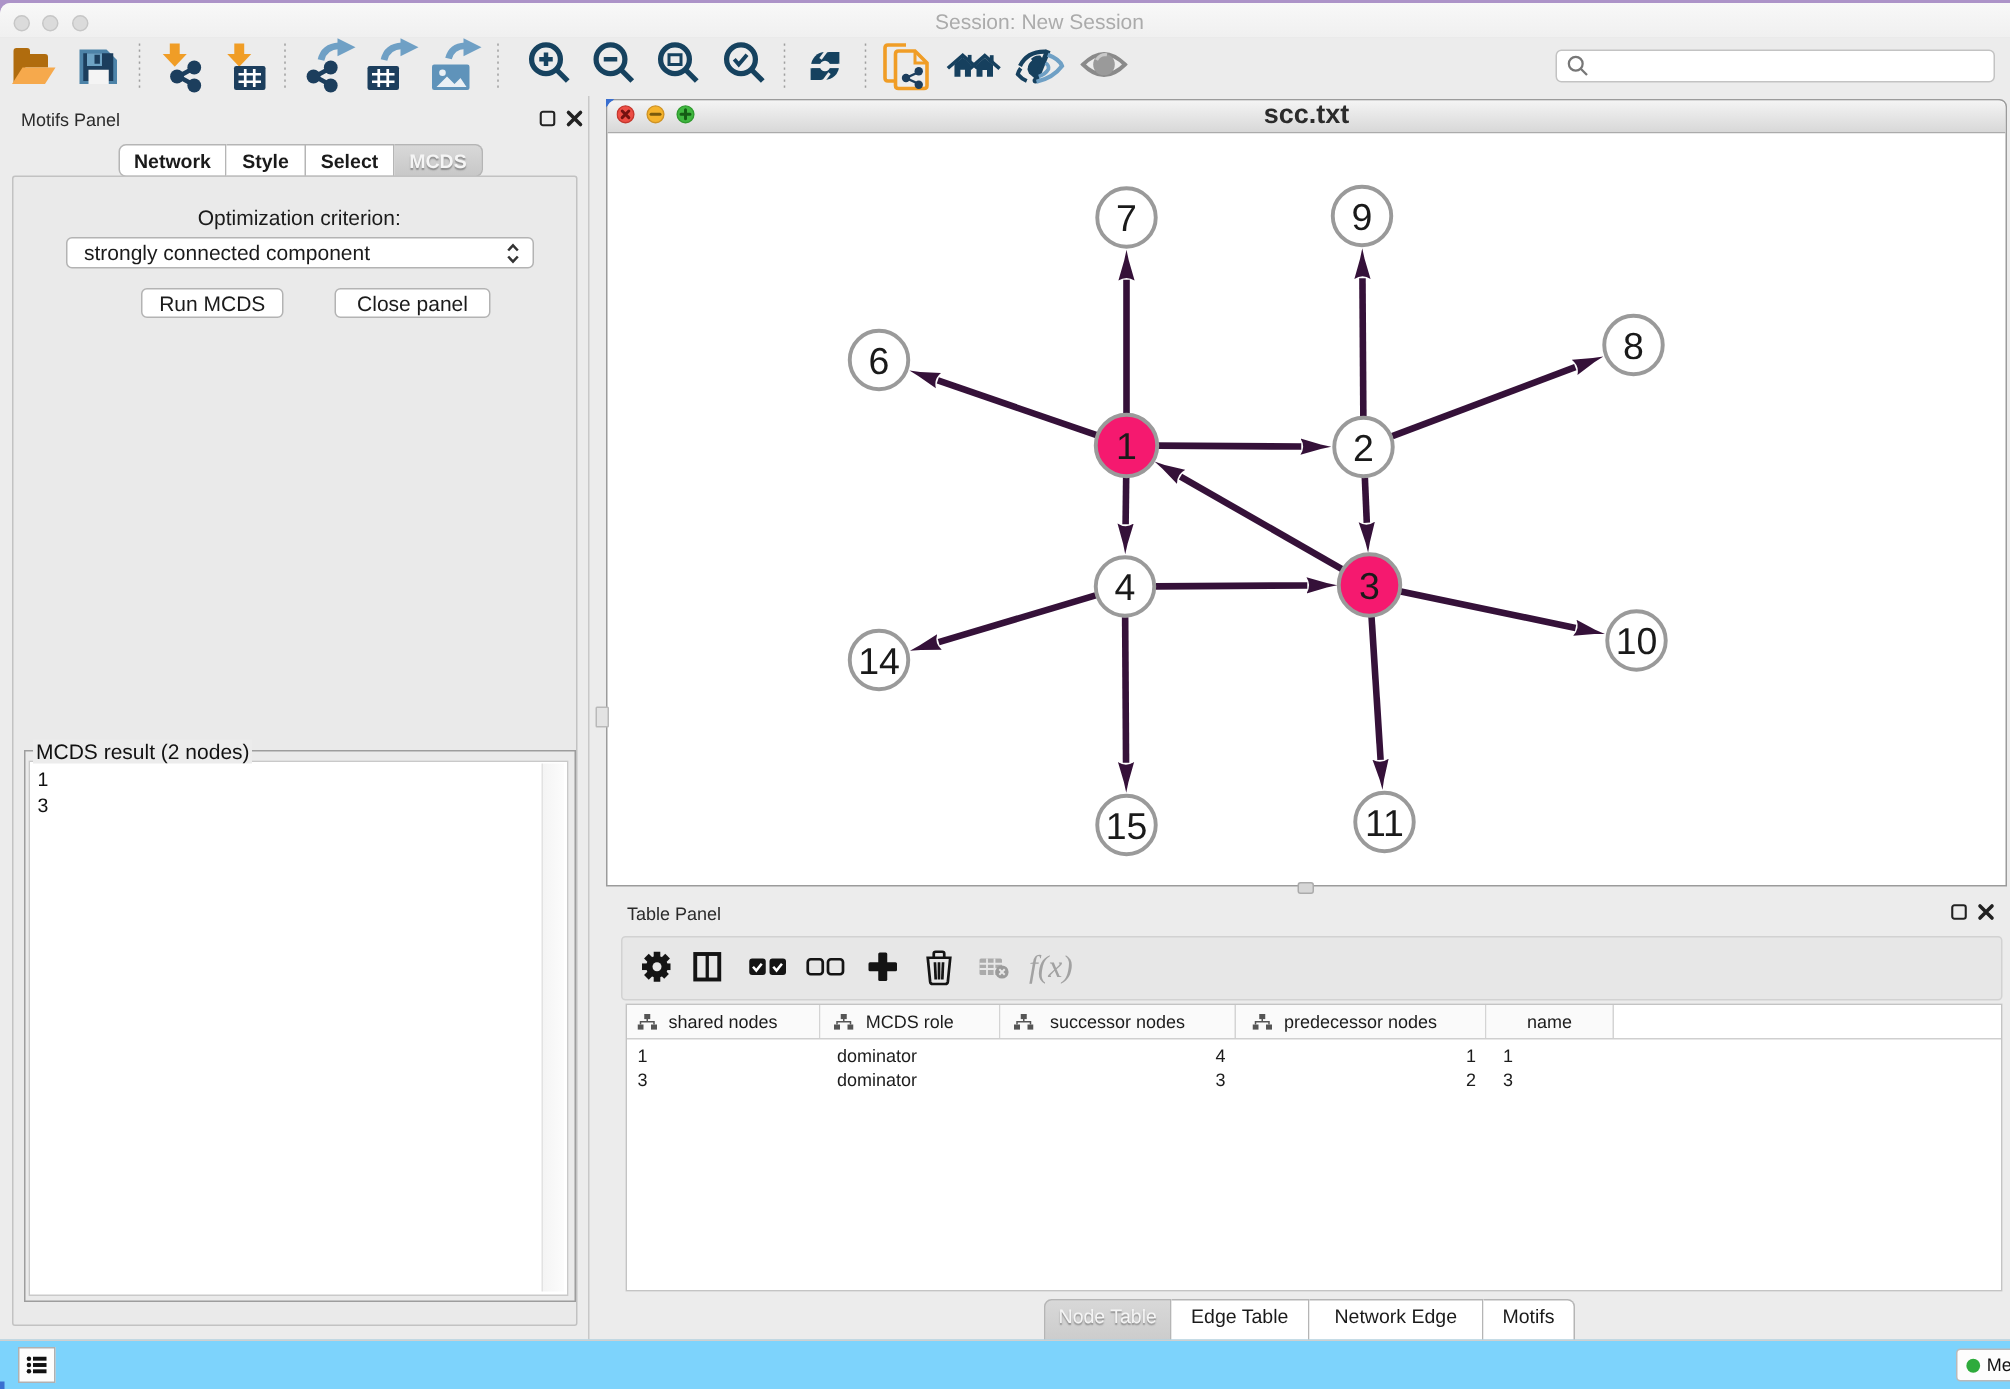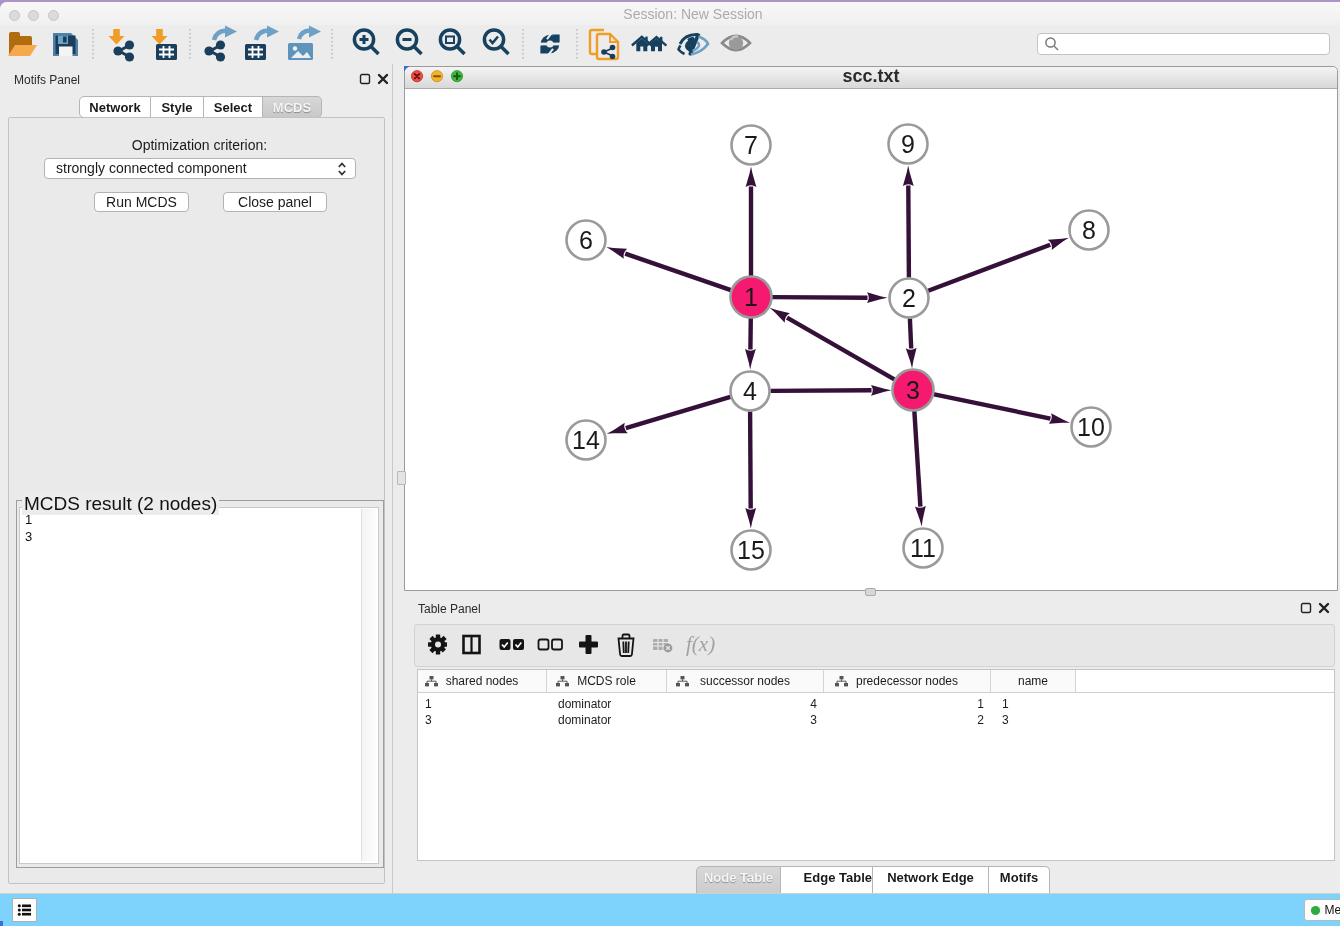--- a/index.html
+++ b/index.html
@@ -32,21 +32,21 @@
   font-size:14px;color:#1b1b1b;}
 #combo{position:absolute;left:44px;top:94px;width:312px;height:21px;
   background:#fff;border:1px solid #b3b3b3;border-radius:4px;box-sizing:border-box;
   font-size:14px;color:#1b1b1b;line-height:19px;padding-left:11px;}
 .btn{position:absolute;top:128px;height:20px;background:#fff;
   border:1px solid #b3b3b3;border-radius:4px;box-sizing:border-box;
   font-size:14px;color:#1b1b1b;text-align:center;line-height:19px;}
 #mcdsbox{position:absolute;left:16px;top:436px;width:366px;height:366px;
   border:1px solid #9d9d9d;}
 #mcdsbox .legend{position:absolute;left:5px;top:-8px;background:#ececec;
-  padding:0 2px;font-size:19px;color:#111;}
+  padding:0 2px;font-size:14px;color:#111;}
 #mcdsinner{position:absolute;left:2px;top:6px;width:360px;height:357px;background:#fff;border:1px solid #c9c9c9;box-sizing:border-box;}
 #mcdstext{position:absolute;left:5px;top:3px;font-size:13px;color:#111;line-height:17px;}
 #mcdssb{position:absolute;right:2px;top:1px;width:14px;height:352px;
   background:linear-gradient(90deg,#f4f4f4,#fcfcfc);border-left:1px solid #e2e2e2;}
 
 #netwin{position:absolute;left:404px;top:64px;width:934px;height:525px;
   background:#fff;border:1px solid #9b9b9b;box-sizing:border-box;border-radius:5px 5px 0 0;}
 #nettitle{position:absolute;left:0;top:0;width:100%;height:21px;
   background:linear-gradient(#f4f4f4,#d8d8d8);border-bottom:1px solid #ababab;
   border-radius:5px 5px 0 0;}
@@ -58,21 +58,21 @@
   background:#e7e7e7;border:1px solid #d2d2d2;border-radius:3px;}
 #ttable{position:absolute;left:13px;top:74px;width:916px;height:190px;background:#fff;
   border:1px solid #c4c4c4;}
 .hdr{position:absolute;top:0;height:22px;background:#fafafa;
   border-right:1px solid #d4d4d4;box-sizing:border-box;font-size:12px;color:#1c1c1c;
   text-align:center;line-height:22px;}
 #hdrline{position:absolute;left:0;top:22px;width:100%;border-top:1px solid #cfcfcf;}
 .cell{position:absolute;font-size:12px;color:#1c1c1c;line-height:16px;}
 
 .btab{position:absolute;top:0;height:38px;box-sizing:border-box;background:#fff;
-  border:1px solid #b5b5b5;border-left:none;font-size:13px;font-weight:bold;color:#1a1a1a;
+  border:1px solid #b5b5b5;border-left:none;font-size:13px;font-weight:normal;color:#1a1a1a;
   text-align:center;line-height:21px;}
 
 #statusbar{position:absolute;left:0;top:891px;width:100%;height:33px;
   background:#7dd3fc;border-top:1px solid #cfcfcf;}
 #memorybtn{position:absolute;right:12px;top:5px;width:70px;height:22px;
   background:#fdfdfd;border:1px solid #b9b9b9;border-radius:3px;box-sizing:border-box;
   font-size:12px;color:#111;text-align:center;line-height:20px;}
 #listbtn{position:absolute;left:12px;top:4px;width:25px;height:24px;
   background:#fdfdfd;border:1px solid #b0b0b0;box-sizing:border-box;}
 </style>
@@ -438,21 +438,21 @@
           <path d="M6.5,3.4 V5.2 M2,7 V5.2 H11 V7" stroke="#555" stroke-width="1" fill="none"></path>
         </svg>
       <div class="cell" style="left:7px;top:26px;">1<br>3</div>
       <div class="cell" style="left:140px;top:26px;">dominator<br>dominator</div>
       <div class="cell" style="left:385px;top:26px;text-align:right;width:14px;">4<br>3</div>
       <div class="cell" style="left:552px;top:26px;text-align:right;width:14px;">1<br>2</div>
       <div class="cell" style="left:584px;top:26px;">1<br>3</div>
     </div>
     <div style="position:absolute;left:0;top:271px;width:100%;">
       <div class="btab" style="left:292px;width:85px;border-left:1px solid #b5b5b5;border-radius:5px 0 0 5px;background:linear-gradient(#d8d8d8,#c8c8c8);color:#f5f5f5;text-shadow:0 1px 1px #8a8a8a;">Node Table</div>
-      <div class="btab" style="left:377px;width:92px;text-align:right;">Edge Table</div>
+      <div class="btab" style="left:377px;width:92px;">Edge Table</div>
       <div class="btab" style="left:469px;width:116px;">Network Edge</div>
       <div class="btab" style="left:585px;width:61px;border-radius:0 5px 5px 0;">Motifs</div>
     </div>
   </div>
 
   <div style="position:absolute;left:397px;top:469px;width:7px;height:12px;background:#e3e3e3;border:1px solid #b9b9b9;border-radius:1px;"></div>
   <div style="position:absolute;left:865px;top:586px;width:9px;height:6px;background:#d6d6d6;border:1px solid #ababab;border-radius:2px;"></div>
   <div id="statusbar">
     <div id="listbtn">
       <svg width="23" height="22" viewBox="0 0 23 22">

